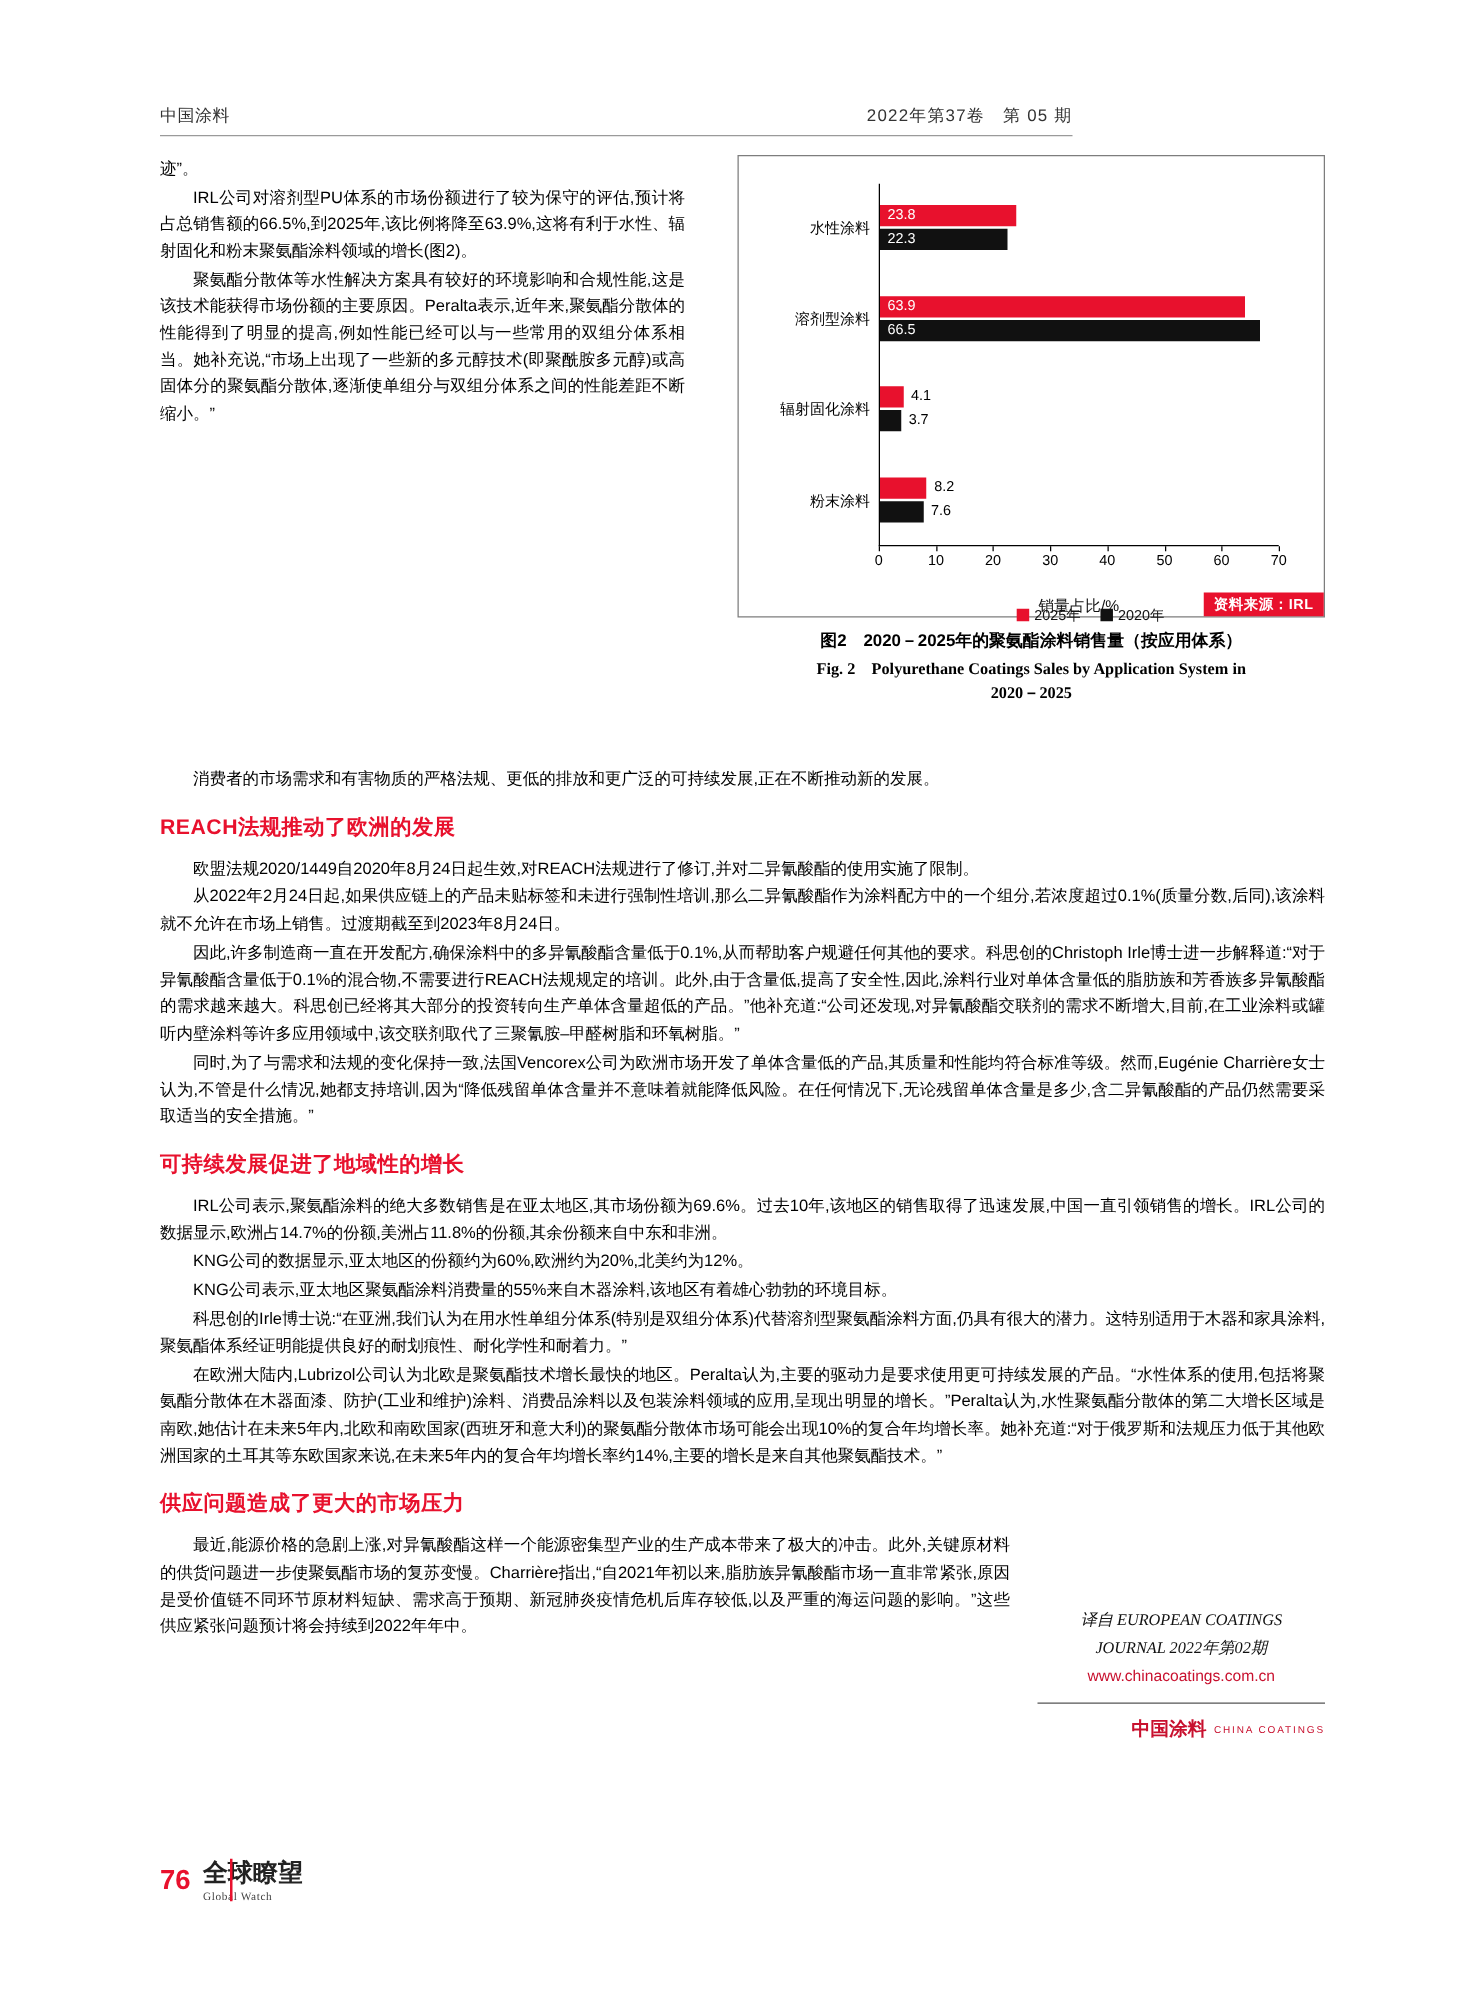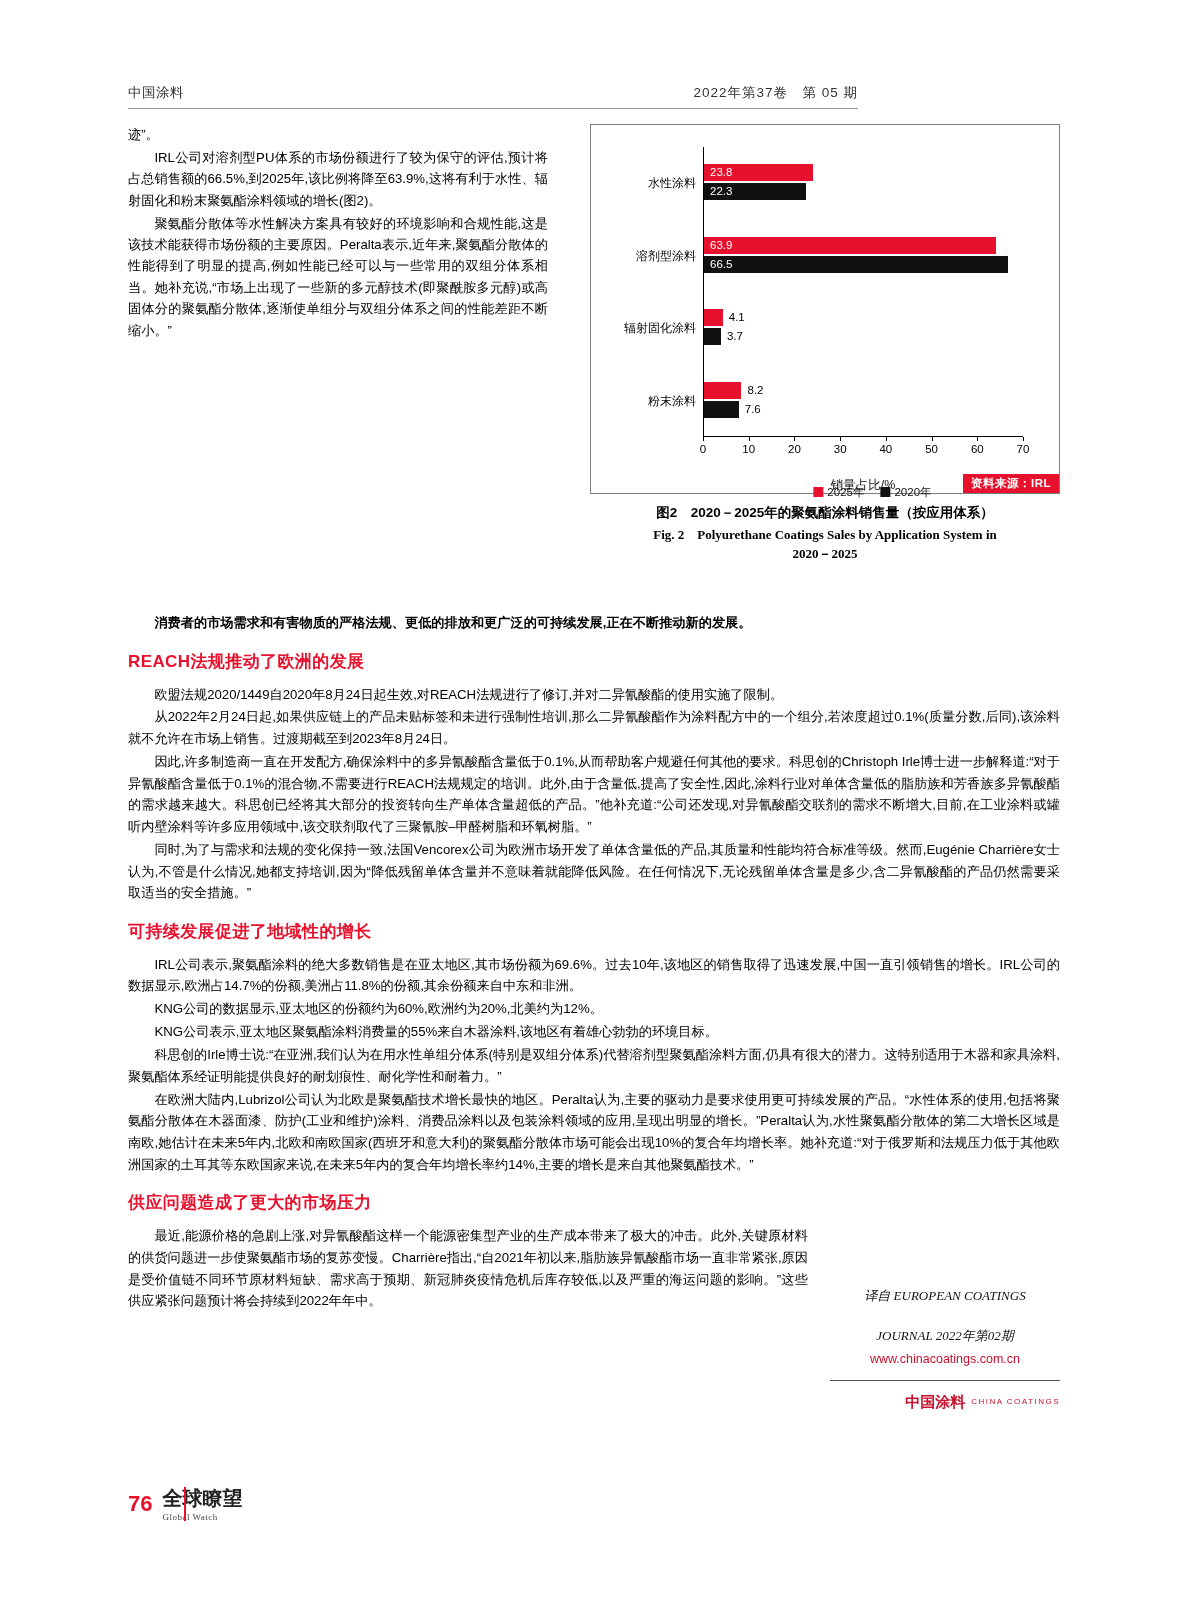--- a/index.html
+++ b/index.html
@@ -208,21 +208,21 @@
   .srcbox {
     position: absolute;
     left: 830px;
     top: 1285px;
     width: 230px;
     text-align: center;
     font-size: 13px;
     line-height: 1.7;
   }
   .srcbox .line1 { font-family: "Liberation Serif", serif; font-style: italic; }
-  .srcbox .line2 { font-family: "Liberation Serif", serif; font-style: italic; margin-top: 18px; }
+  .srcbox .line2 { font-family: "Liberation Serif", serif; font-style: italic; }
   .srcbox .url {
     color: #c8102e;
     margin-top: 2px;
     font-family: "Liberation Sans", sans-serif;
     font-size: 12.5px;
   }
   .srcbox .rule {
     border-top: 1.5px solid #555;
     margin: 10px 0 8px 0;
   }
@@ -344,21 +344,21 @@
       <div class="source-tag">资料来源：IRL</div>
     </div>
     <div class="fig-caption-cn">图2　2020－2025年的聚氨酯涂料销售量（按应用体系）</div>
     <div class="fig-caption-en">
       <div>Fig. 2　Polyurethane Coatings Sales by Application System in</div>
       <div>2020－2025</div>
     </div>
   </div>
 
   <div class="full" id="bodyflow" style="top:612px;">
-      <p style="text-indent: 2em; font-weight: bold;">消费者的市场需求和有害物质的严格法规、更低的排放和更广泛的可持续发展,正在不断推动新的发展。</p>
+      <p style="text-indent: 2em;">消费者的市场需求和有害物质的严格法规、更低的排放和更广泛的可持续发展,正在不断推动新的发展。</p>
       <h2 class="section">REACH法规推动了欧洲的发展</h2>
       <p style="text-indent: 2em;">欧盟法规2020/1449自2020年8月24日起生效,对REACH法规进行了修订,并对二异氰酸酯的使用实施了限制。</p>
       <p style="text-indent: 2em;">从2022年2月24日起,如果供应链上的产品未贴标签和未进行强制性培训,那么二异氰酸酯作为涂料配方中的一个组分,若浓度超过0.1%(质量分数,后同),该涂料就不允许在市场上销售。过渡期截至到2023年8月24日。</p>
       <p style="text-indent: 2em;">因此,许多制造商一直在开发配方,确保涂料中的多异氰酸酯含量低于0.1%,从而帮助客户规避任何其他的要求。科思创的Christoph Irle博士进一步解释道:“对于异氰酸酯含量低于0.1%的混合物,不需要进行REACH法规规定的培训。此外,由于含量低,提高了安全性,因此,涂料行业对单体含量低的脂肪族和芳香族多异氰酸酯的需求越来越大。科思创已经将其大部分的投资转向生产单体含量超低的产品。”他补充道:“公司还发现,对异氰酸酯交联剂的需求不断增大,目前,在工业涂料或罐听内壁涂料等许多应用领域中,该交联剂取代了三聚氰胺–甲醛树脂和环氧树脂。”</p>
       <p style="text-indent: 2em;">同时,为了与需求和法规的变化保持一致,法国Vencorex公司为欧洲市场开发了单体含量低的产品,其质量和性能均符合标准等级。然而,Eugénie Charrière女士认为,不管是什么情况,她都支持培训,因为“降低残留单体含量并不意味着就能降低风险。在任何情况下,无论残留单体含量是多少,含二异氰酸酯的产品仍然需要采取适当的安全措施。”</p>
       <h2 class="section">可持续发展促进了地域性的增长</h2>
       <p style="text-indent: 2em;">IRL公司表示,聚氨酯涂料的绝大多数销售是在亚太地区,其市场份额为69.6%。过去10年,该地区的销售取得了迅速发展,中国一直引领销售的增长。IRL公司的数据显示,欧洲占14.7%的份额,美洲占11.8%的份额,其余份额来自中东和非洲。</p>
       <p style="text-indent: 2em;">KNG公司的数据显示,亚太地区的份额约为60%,欧洲约为20%,北美约为12%。</p>
       <p style="text-indent: 2em;">KNG公司表示,亚太地区聚氨酯涂料消费量的55%来自木器涂料,该地区有着雄心勃勃的环境目标。</p>
       <p style="text-indent: 2em;">科思创的Irle博士说:“在亚洲,我们认为在用水性单组分体系(特别是双组分体系)代替溶剂型聚氨酯涂料方面,仍具有很大的潜力。这特别适用于木器和家具涂料,聚氨酯体系经证明能提供良好的耐划痕性、耐化学性和耐着力。”</p>

